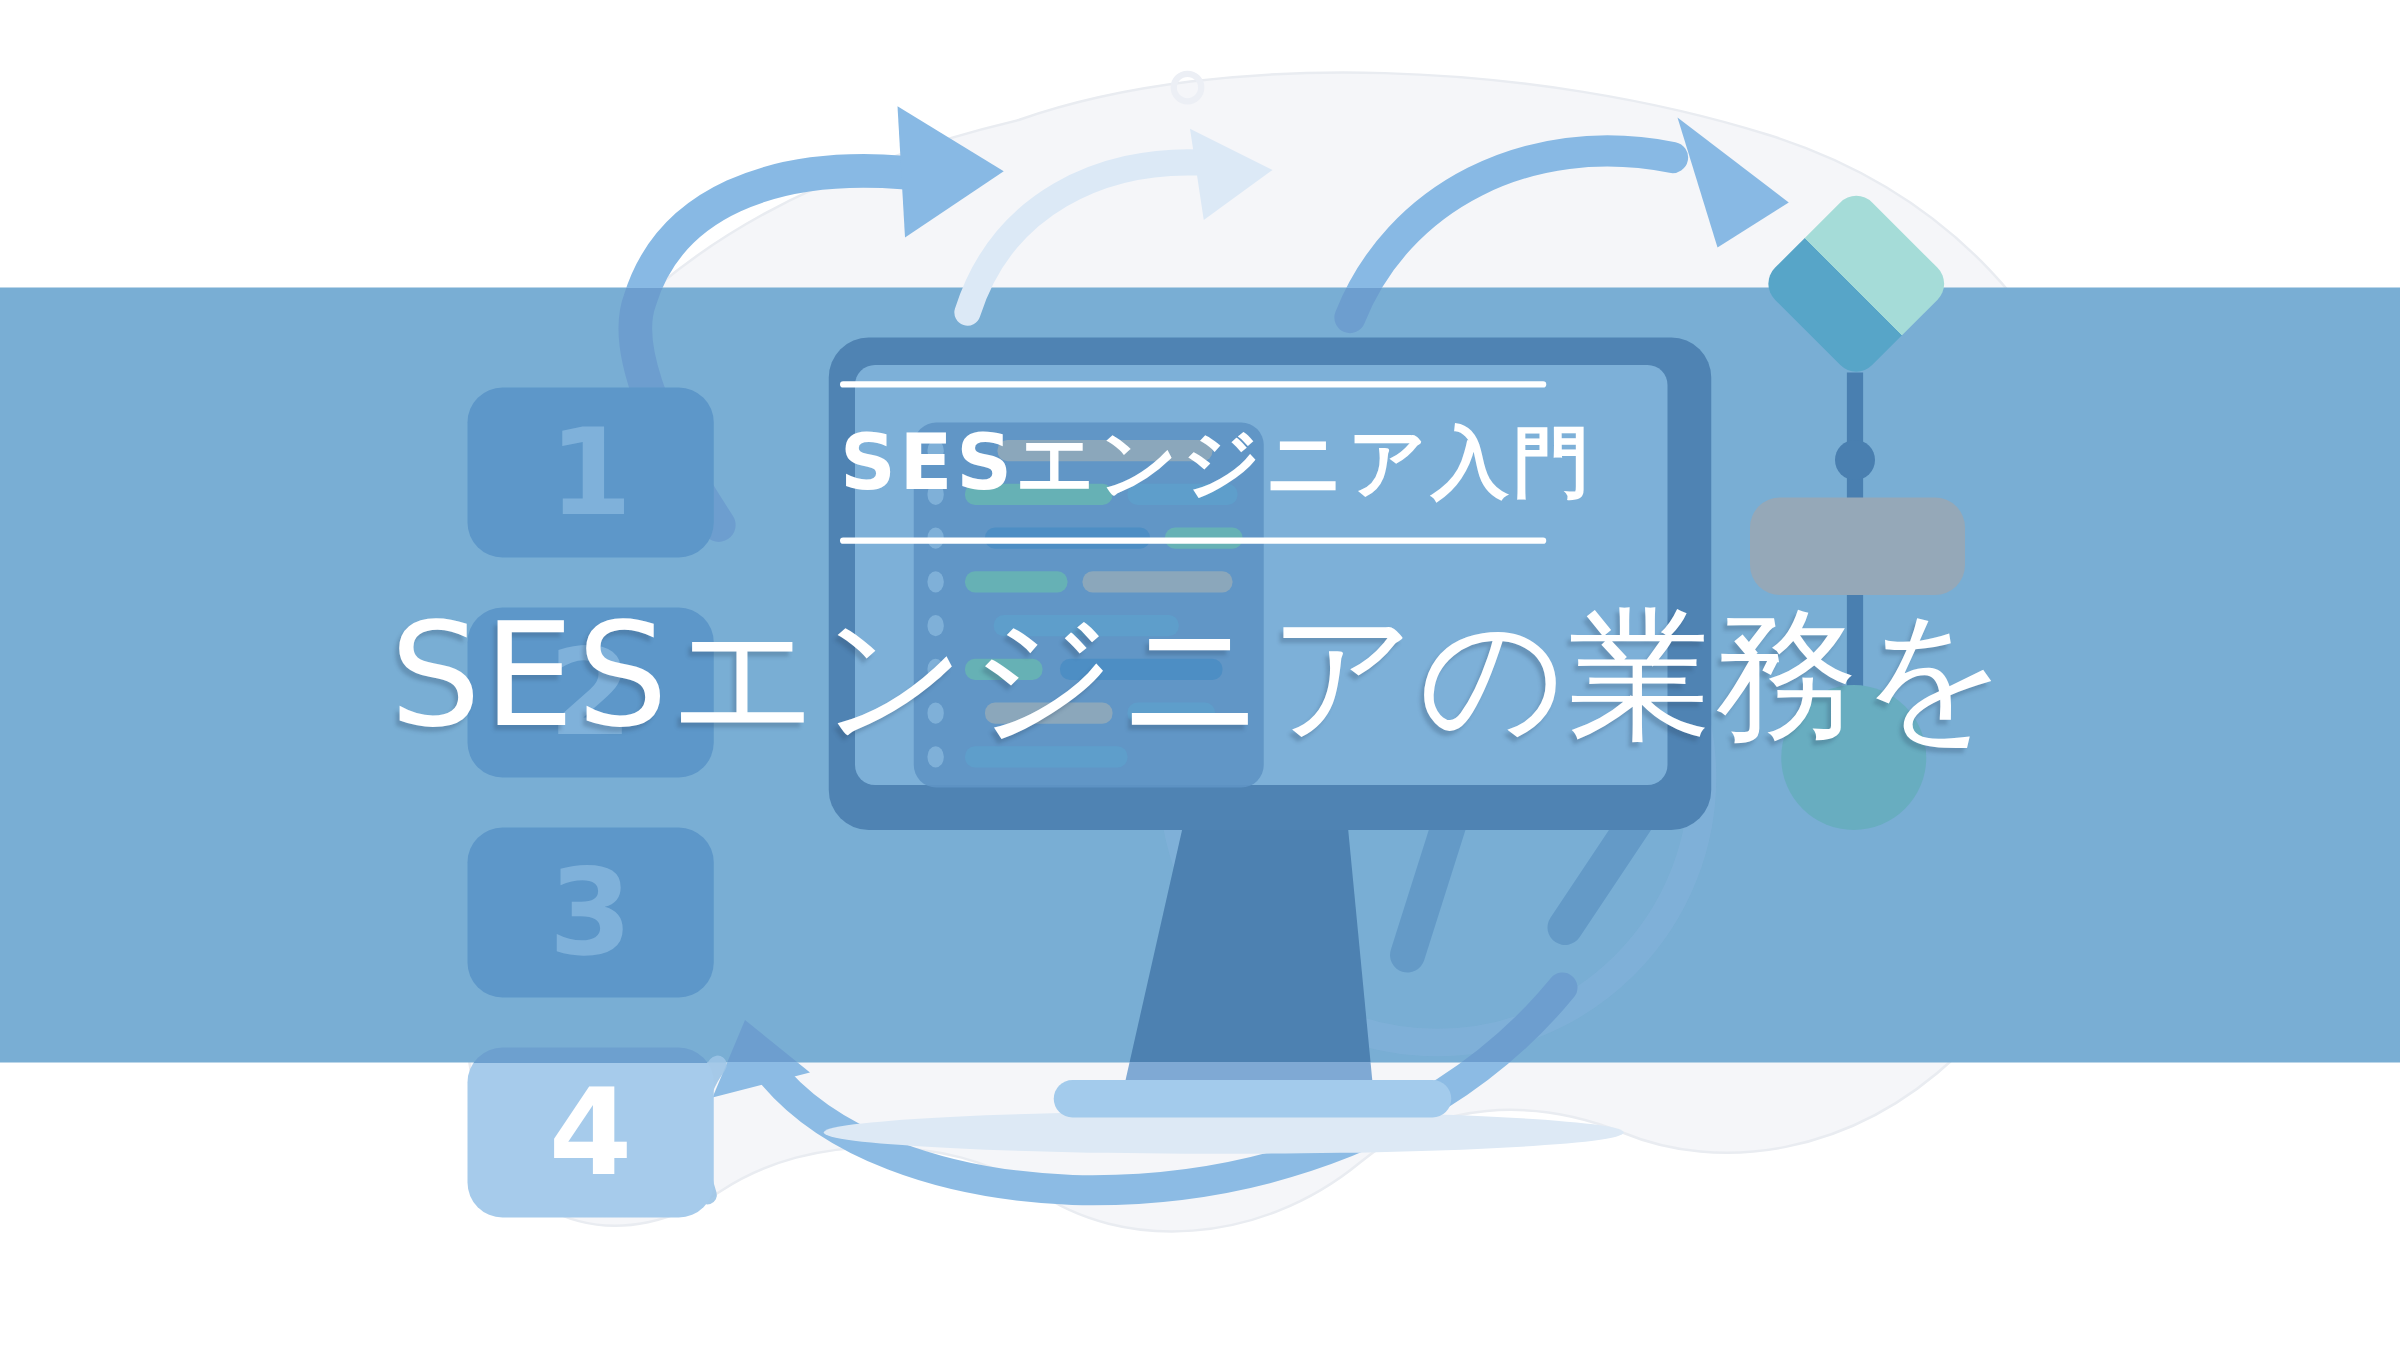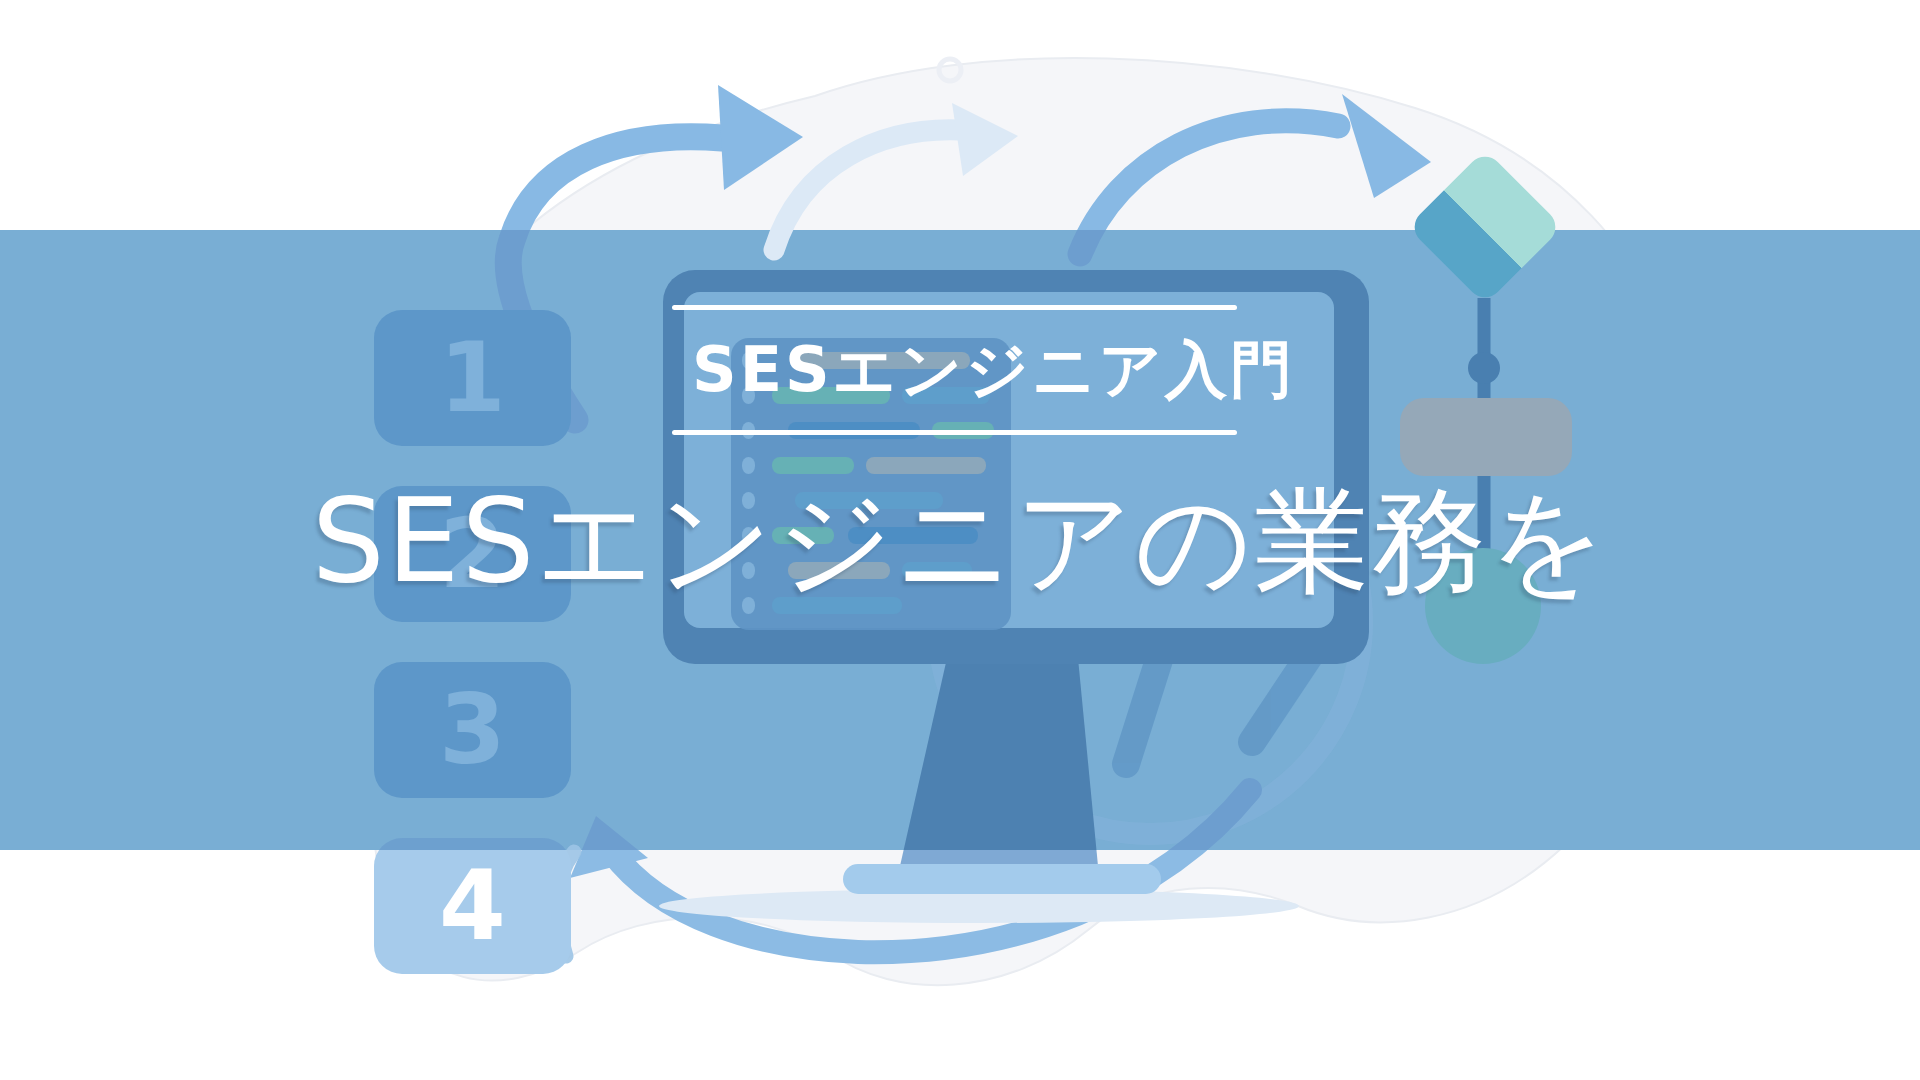--- a/index.html
+++ b/index.html
@@ -20,21 +20,21 @@
     display:flex;align-items:center;justify-content:center;
     font-size:96px;font-weight:800;line-height:1;}
   .step.s1{top:310px}.step.s2{top:486px}.step.s3{top:662px}
   .step.s4{top:838px;background:linear-gradient(180deg,var(--step-square-light-shaded) 0 9%,var(--step-square-light) 9% 100%);
     color:var(--text-white);}
 
   
   .label-block{position:absolute;left:672px;top:305px;width:565px;}
   .label-rule{height:5px;background:var(--text-white);border-radius:3px;}
   .label-text{height:120px;display:flex;align-items:center;justify-content:flex-start;
-    color:var(--text-white);font-size:62px;font-weight:800;letter-spacing:3px;white-space:nowrap;margin-left:20px;}
+    color:var(--text-white);font-size:62px;font-weight:800;letter-spacing:3px;white-space:nowrap;}
 
   
   .title{position:absolute;left:0;top:465px;width:1920px;text-align:center;
     color:var(--text-white);font-weight:400;font-size:115px;line-height:152px;letter-spacing:2px;
     text-shadow:-3px 4px 3px rgba(43,66,96,0.25);white-space:nowrap;}
 </style>
 </head>
 <body>
 
 <div class="stage">

